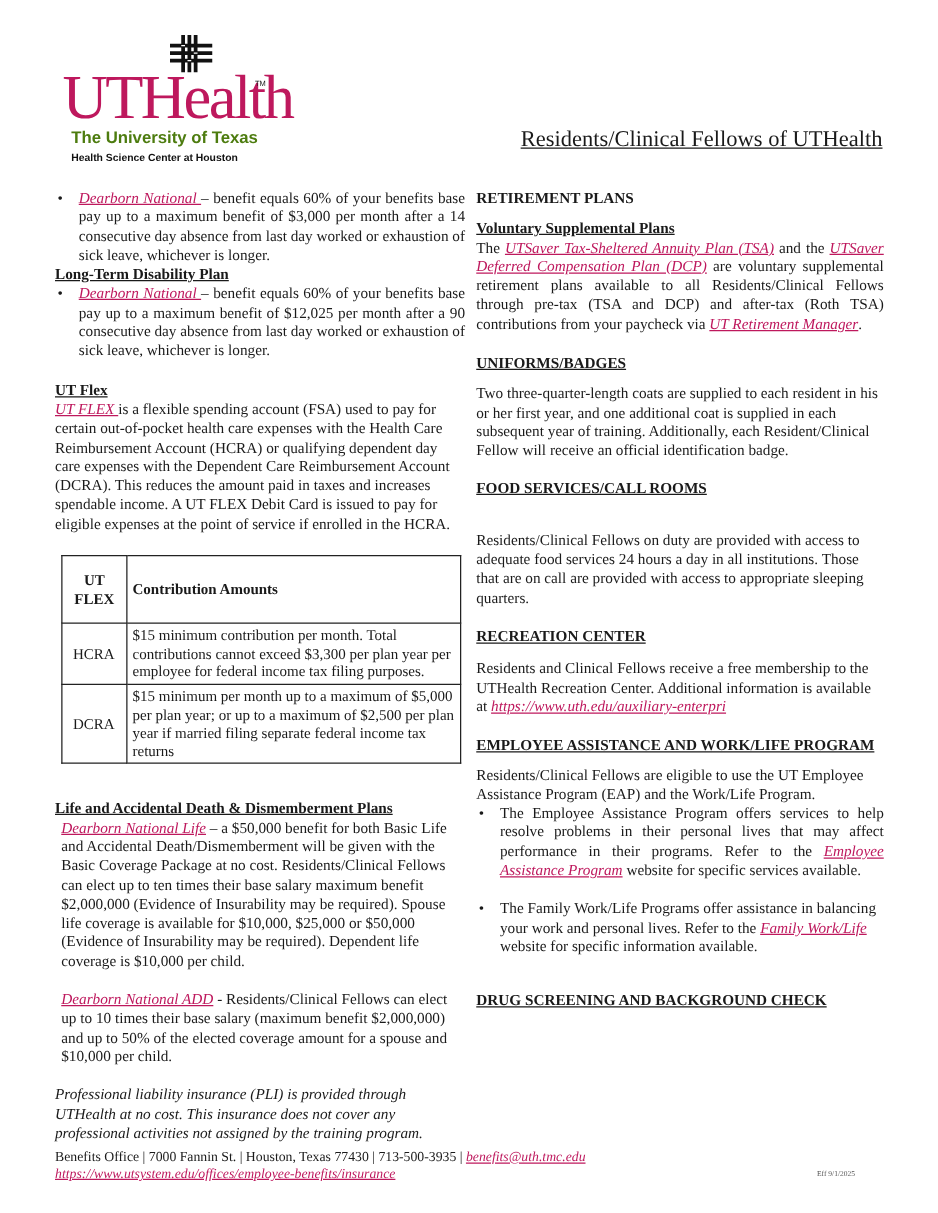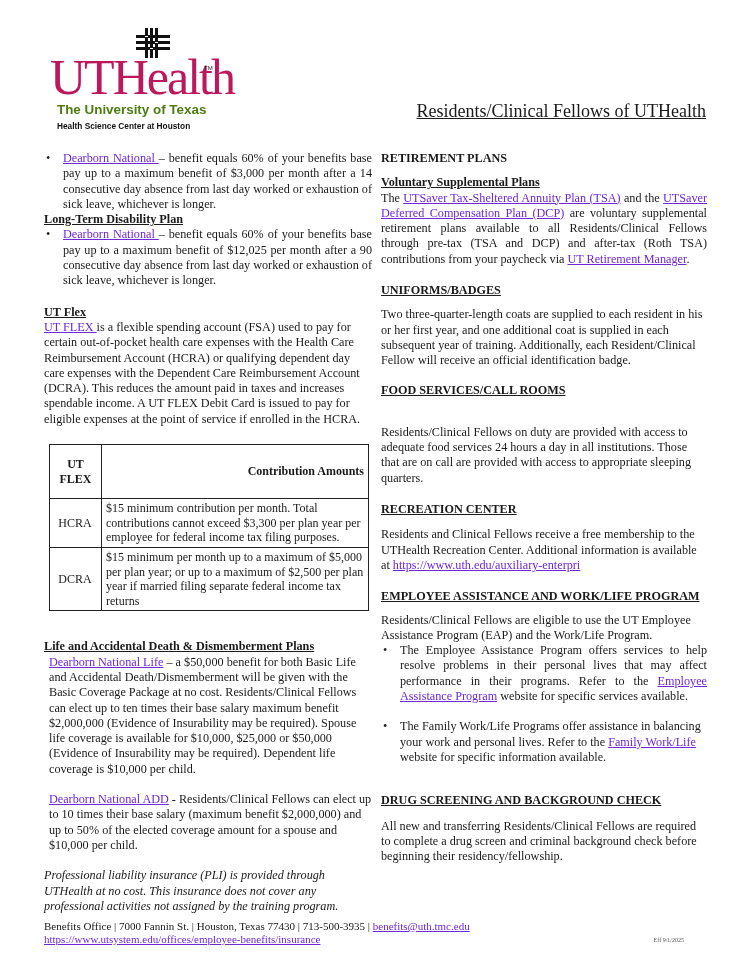--- a/index.html
+++ b/index.html
@@ -1,18 +1,18 @@
 <!DOCTYPE html>
 <html><head>
 <meta charset="utf-8">
 <style>
   * { box-sizing: border-box; margin: 0; padding: 0; }
   html, body { width: 750px; height: 970px; background: #ffffff; overflow: hidden; }
   body { position: relative; font-family: "Liberation Serif", serif; color: #1a1a1a; font-size: 12.2px; line-height: 15.3px; }
-  a, .link { color: #6d28d9; text-decoration: underline; }
+  a, .link { color: #be185d; text-decoration: underline; font-style: italic; }
 
   
   .logo { position: absolute; left: 50px; top: 28px; width: 240px; }
   .logo-mark { position: absolute; left: 86px; top: 0; width: 34px; height: 30px; }
   .logo-word { position: absolute; left: 0; top: 24px; font-family: "Liberation Serif", serif; font-size: 50px; line-height: 50px; letter-spacing: -2px; color: #be185d; }
   .logo-tm { position: absolute; left: 154px; top: 33px; font-size: 6px; font-family: "Liberation Sans", sans-serif; }
   .logo-line1 { position: absolute; left: 7px; top: 74px; font-family: "Liberation Sans", sans-serif; font-weight: bold; font-size: 13.4px; white-space: nowrap; color: #4d7c0f; }
   .logo-line2 { position: absolute; left: 7px; top: 91px; font-family: "Liberation Sans", sans-serif; font-weight: bold; font-size: 8.3px; white-space: nowrap; color: #111; }
 
   .doc-title { position: absolute; right: 44px; top: 104px; font-size: 18px; text-decoration: underline; white-space: nowrap; }
@@ -25,21 +25,21 @@
   .h-caps { font-weight: bold; text-transform: none; }
   .justify { text-align: justify; }
 
   .bullet { display: flex; }
   .bullet .dot { width: 19px; flex: 0 0 19px; padding-left: 2px; }
   .bullet .txt { flex: 1; }
 
   
   .flex-table { border-collapse: collapse; width: 320px; margin-left: 5px; font-size: 12px; line-height: 14.6px; }
   .flex-table td, .flex-table th { border: 1.5px solid #222; vertical-align: middle; padding: 2px 4px; }
-  .flex-table th { font-weight: bold; text-align: right; }
+  .flex-table th { font-weight: bold; text-align: left; }
   .flex-table th.c1 { text-align: center; width: 52px; padding: 12px 2px; }
   .flex-table td.c1 { text-align: center; padding-left: 3px; }
 
   .italic { font-style: italic; }
 
   
   .footer { position: absolute; left: 44px; top: 920px; width: 640px; font-size: 11px; line-height: 13px; }
   .footer .eff { position: absolute; right: 0px; top: 14px; font-size: 6px; color: #555; }
 </style>
 </head>
@@ -148,21 +148,20 @@
       <span class="txt justify"><span>The Employee Assistance Program offers services to help resolve problems in their personal lives that may affect performance in their programs.  Refer to the </span><a class="link">Employee Assistance Program</a><span> website for specific services available.</span></span>
     </div>
     <div class="bullet" style="margin-top:15px">
       <span class="dot">•</span>
       <span class="txt"><span>The Family Work/Life Programs offer assistance in balancing your work and personal lives.  Refer to the </span><a class="link">Family Work/Life</a><span> website for specific information available.</span></span>
     </div>
   </section>
 
   <section style="margin-top:28px">
     <div class="h-ul">DRUG SCREENING AND BACKGROUND CHECK</div>
-    <div style="margin-top:10px">All new and transferring Residents/Clinical Fellows are required to complete a drug screen and criminal background check before beginning their residency/fellowship.</div>
   </section>
 </div>
 
 <div class="footer">
   <div><span>Benefits Office | 7000 Fannin St. | Houston, Texas 77430 | 713-500-3935 | </span><a class="link">benefits@uth.tmc.edu</a></div>
   <div><a class="link">https://www.utsystem.edu/offices/employee-benefits/insurance</a></div>
   <div class="eff">Eff 9/1/2025</div>
 </div>
 
 </body></html>

